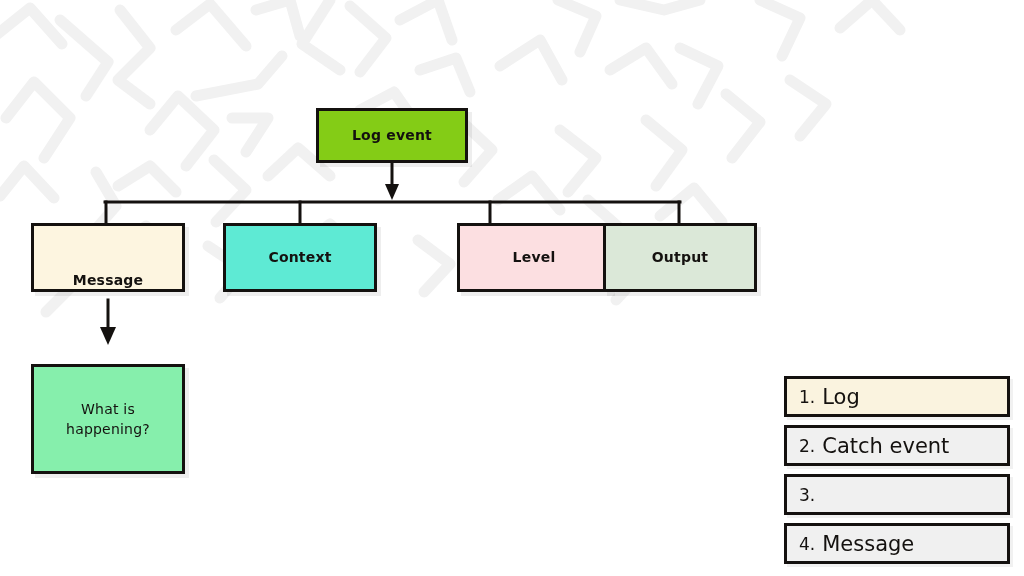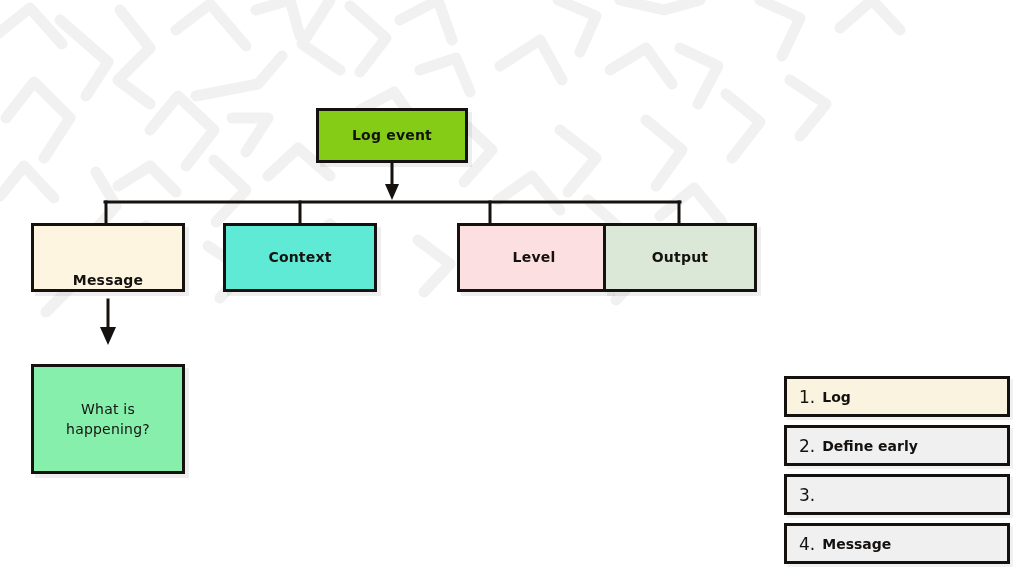--- a/index.html
+++ b/index.html
@@ -99,22 +99,22 @@
   }
   .step-item.highlight { background: #faf3df; }
   .step-item:last-child { margin-bottom: 0; }
   .step-num {
     font-size: 17px;
     font-weight: normal;
     margin-right: 7px;
     white-space: nowrap;
   }
   .step-text {
-    font-size: 14px;
-    font-weight: bold;
+    font-size: 21px;
+    font-weight: normal;
     white-space: nowrap;
   }
 </style>
 </head>
 <body>
 
 <div id="canvas">
 
   <svg id="bg-pattern" viewBox="0 0 1024 576" xmlns="http://www.w3.org/2000/svg">
     <g fill="none" stroke="#f1f1f1" stroke-width="11" stroke-linecap="round" stroke-linejoin="round">
@@ -209,21 +209,21 @@
     </span>
   </div>
 
   <div id="steps-list">
     <div class="step-item highlight">
       <span class="step-num">1.</span>
       <span class="step-text">Log</span>
     </div>
     <div class="step-item">
       <span class="step-num">2.</span>
-      <span class="step-text">Define early</span>
+      <span class="step-text">Catch event</span>
     </div>
     <div class="step-item">
       <span class="step-num">3.</span>
     </div>
     <div class="step-item">
       <span class="step-num">4.</span>
       <span class="step-text">Message</span>
     </div>
   </div>
 

